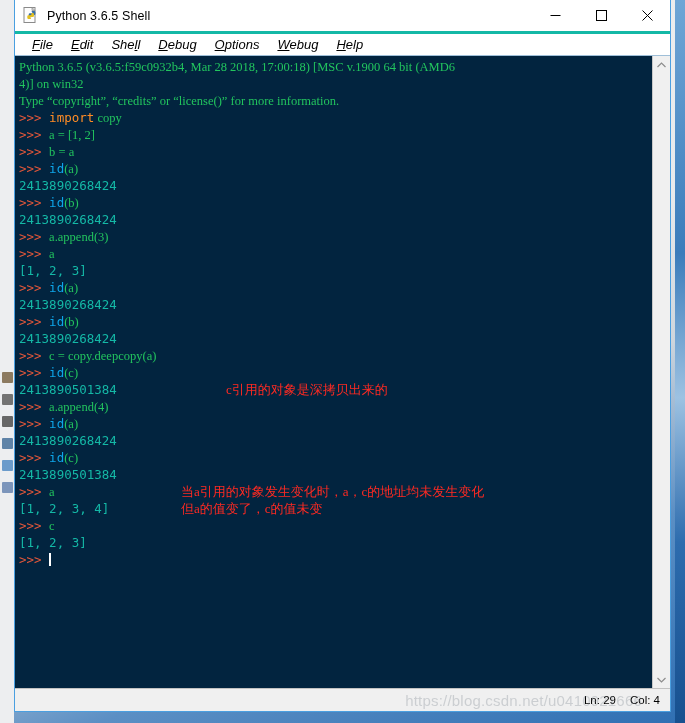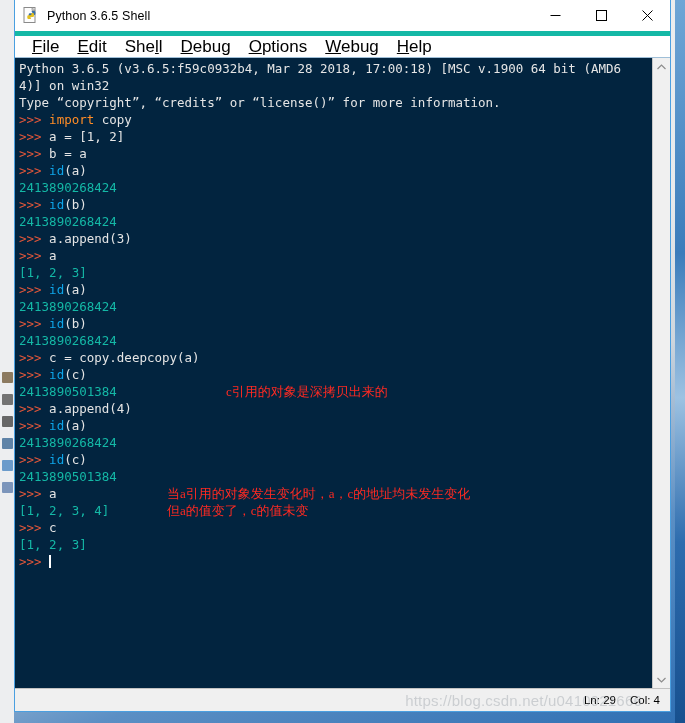--- a/index.html
+++ b/index.html
@@ -52,21 +52,21 @@
     flex-direction: column;
   }
 
   
   #titlebar {
     height: 31px;
     background: #ffffff;
     display: flex;
     align-items: center;
     flex: 0 0 auto;
-    border-bottom: 5px solid #14b8a6;
+    border-bottom: 3px solid #14b8a6;
   }
   #title-icon {
     width: 17px; height: 17px;
     margin-left: 8px;
     margin-right: 7px;
     position: relative;
     flex: 0 0 auto;
   }
   #title-text {
     font-size: 12.5px;
@@ -88,25 +88,26 @@
   
   #menubar {
     height: 21px;
     background: #ffffff;
     display: flex;
     align-items: center;
     padding-left: 8px;
     flex: 0 0 auto;
   }
   .menu-item {
-    font-size: 17px;
+    font-size: 13px;
     color: #000;
     padding: 0 9px;
     white-space: nowrap;
     line-height: 21px;
+    font-style: italic;
   }
   .menu-item u { text-decoration: underline; }
 
   
   #shell-row {
     flex: 1 1 auto;
     display: flex;
     min-height: 0;
     border-top: 1px solid #9fbfd8;
   }
@@ -124,39 +125,39 @@
     font-size: 12.5px;
     line-height: 17px;
     white-space: pre;
     color: #f2f4f0;
   }
   .ln { height: 17px; white-space: pre; }
   .tok-prompt   { color: #e0563a; }
   .tok-kw       { color: #ff8c26; }
   .tok-builtin  { color: #0ea5e9; }
   .tok-out      { color: #14b8a6; }
-  .tok-plain    { color: #e5e5e5; }
+  .tok-plain    { color: #22c55e; font-family: Liberation Serif, serif; }
   .caret {
     display: inline-block;
     width: 2px; height: 13px;
     background: #ffffff;
     vertical-align: -2px;
   }
 
   
   .annot {
     position: absolute;
     color: #ff2a22;
     font-family: Liberation Serif, serif;
     font-size: 13px;
     line-height: 17px;
     white-space: pre;
   }
   #annot-1 { left: 211px; top: 325px; }
-  #annot-2 { left: 152px; top: 427px; }
+  #annot-2 { left: 166px; top: 427px; }
 
   
   #scrollbar {
     width: 17px;
     flex: 0 0 auto;
     background: #f0f0f0;
     border-left: 1px solid #c8c8c8;
     display: flex;
     flex-direction: column;
     justify-content: space-between;

